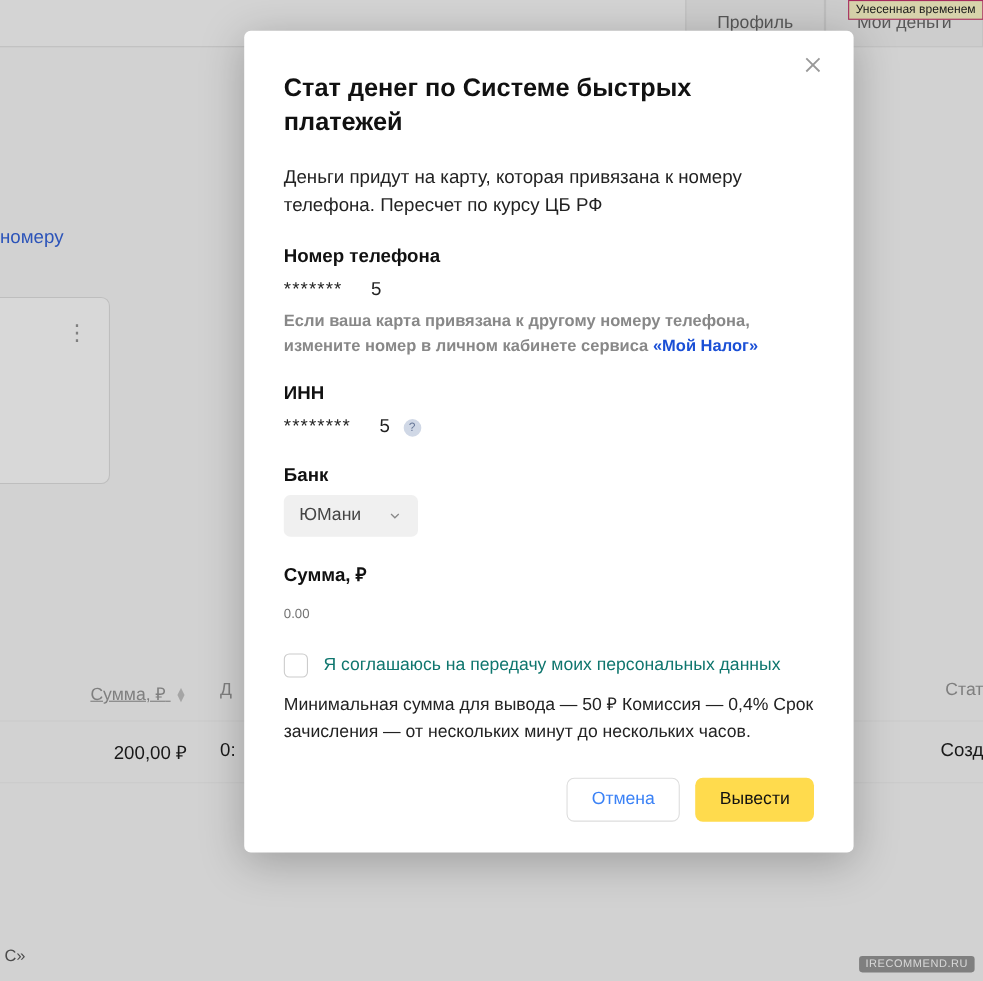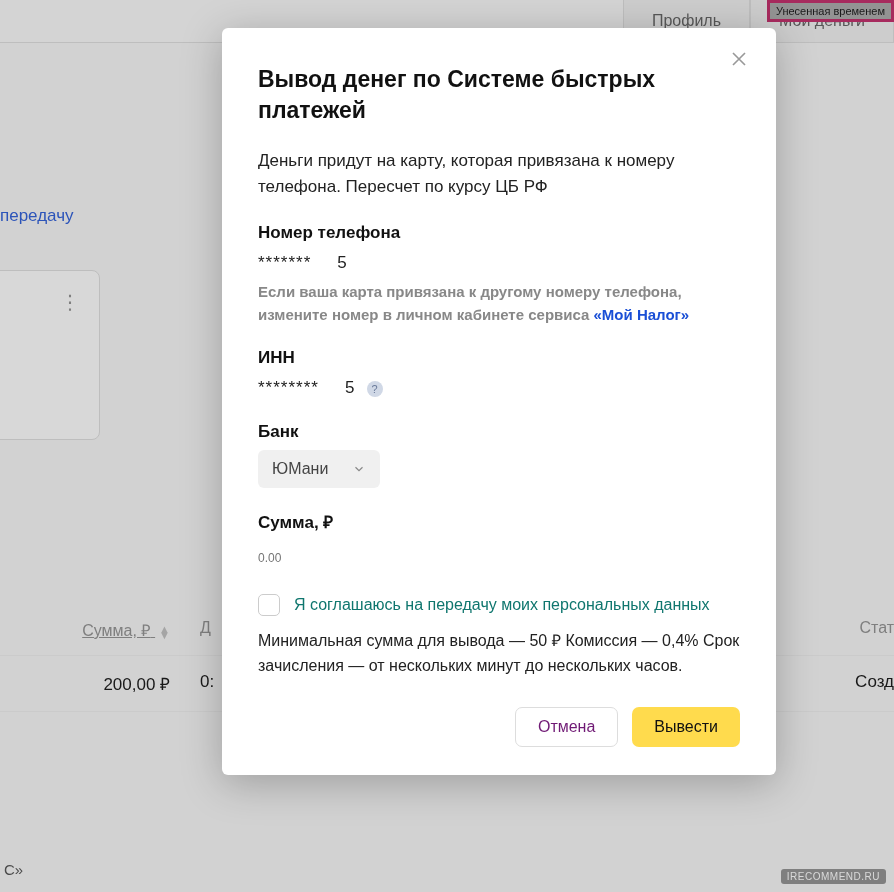--- a/index.html
+++ b/index.html
@@ -31,24 +31,24 @@
       color: #555;
       font-size: 16px;
       border-left: 1px solid #ddd;
       border-right: 1px solid #ddd;
       background: #f0f0f0;
     }
     .top-row2 {
       position: absolute;
       top: 0;
       right: 0;
-      border: 3px solid #be185d;
+      border: 1px solid #be185d;
       padding: 2px 6px;
       font-size: 11px;
-      background: #a3a3a3;
+      background: #fef9c3;
     }
     .bg-link {
       position: absolute;
       top: 206px;
       left: 0;
       color: #1a4fd6;
       font-size: 17px;
     }
     .bg-card {
       position: absolute;
@@ -236,21 +236,21 @@
     .btn {
       padding: 10px 22px;
       border-radius: 7px;
       font-size: 16px;
       cursor: pointer;
       border: none;
     }
     .btn-cancel {
       background: #fff;
       border: 1px solid #ddd;
-      color: #701a75;
+      color: #3b82f6;
     }
     .btn-primary {
       background: #ffdb4d;
       color: #111;
       font-weight: 500;
     }
     .sort-icon {
       font-size: 11px;
       color: #bbb;
       margin-left: 4px;
@@ -262,21 +262,21 @@
   </style>
 </head>
 <body>
 
 <div class="bg-layer">
   <div class="top-tabs">
     <div class="top-tab">Профиль</div>
     <div class="top-tab">Мои деньги</div>
   </div>
   <div class="top-row2">Унесенная временем</div>
-  <div class="bg-link">передачу</div>
+  <div class="bg-link">номеру</div>
   <div class="bg-card"></div>
   <div class="bg-dots">⋮</div>
   <div class="bg-table">
     <div class="bg-th">
       <div class="bg-th-col1">
         <span>Сумма, ₽</span>
         <span class="sort-icon">▲<br>▼</span>
       </div>
       <div>Д</div>
       <div class="bg-th-colend">Стат</div>
@@ -293,21 +293,21 @@
 
 <div class="overlay"></div>
 
 <div class="modal">
   <div class="close-btn">
     <svg viewBox="0 0 24 24">
       <path d="M4 4 L20 20 M20 4 L4 20" stroke="currentColor" stroke-width="2.2" fill="none"></path>
     </svg>
   </div>
 
-  <h1>Вывод денег по Системе быстрых платежей</h1>
+  <h1>Стат денег по Системе быстрых платежей</h1>
   <p class="modal-desc">Деньги придут на карту, которая привязана к номеру телефона. Пересчет по курсу ЦБ РФ</p>
 
   <div class="field-group">
     <div class="field-label">Номер телефона</div>
     <div class="field-value">
       <span>*******</span><span class="gap"></span><span>5</span>
     </div>
     <div class="field-hint">
       <span>Если ваша карта привязана к другому номеру телефона, измените номер в личном кабинете сервиса </span><a href="#">«Мой Налог»</a>
     </div>

